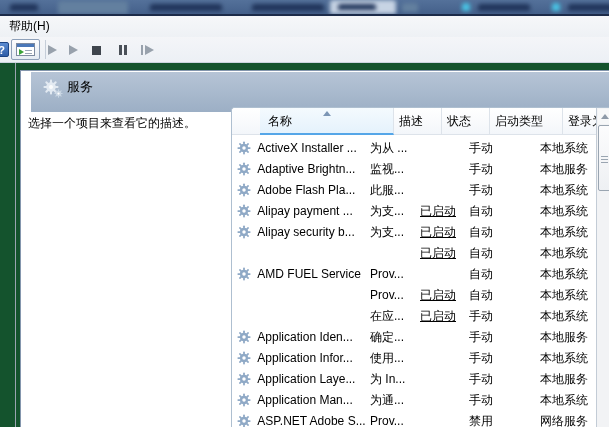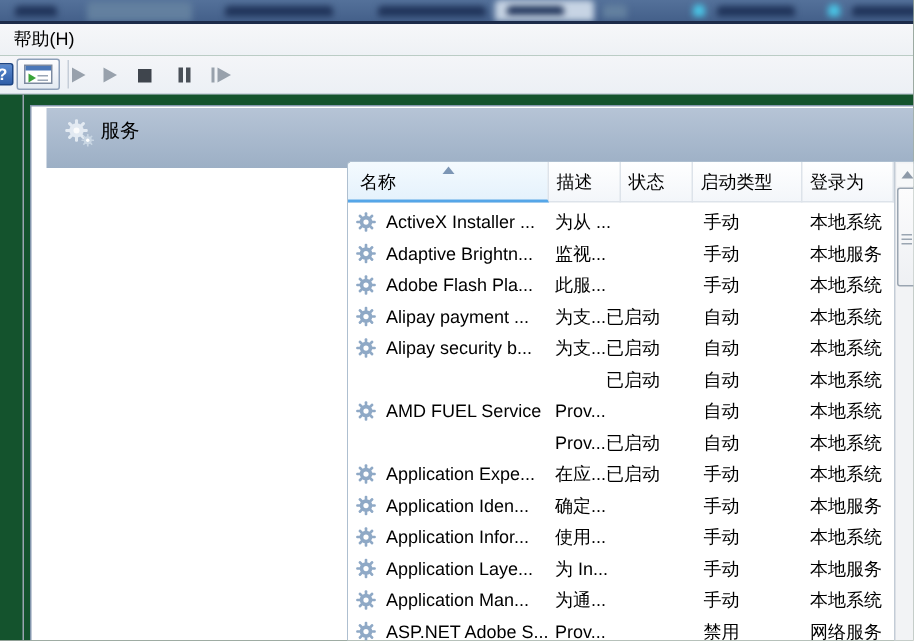--- a/index.html
+++ b/index.html
@@ -52,37 +52,37 @@
   .gear-big { position:absolute; left:12px; top:7px; color:#e6edf4; opacity:.95; }
   .gear-small { position:absolute; left:23px; top:17px; color:#c9d6e3; }
   .desc-text { position:absolute; left:7px; top:44px; width:200px; }
   
   .list { position:absolute; left:210px; top:36px; width:380px; height:321px;
     border:1px solid #aebfd0; border-right:none; border-bottom:none;
     border-radius:4px 0 0 0; background:#fff; overflow:hidden; }
   .lhead { position:absolute; left:0; top:0; width:364px; height:27px;
     background:linear-gradient(#ffffff,#f3f6fa); border-bottom:1px solid #dde3ea; }
   .hcell { position:absolute; top:0; height:27px; line-height:26px; padding-left:5px;
-    border-right:1px solid #dde3ea; }
+    border-right:1px solid #dde3ea;margin-left:28px; }
   .hc-name { left:0; width:134px; padding-left:8px;
     background:linear-gradient(#f4fafe,#e5f2fc); border-bottom:2px solid #55a6e8; height:27px; }
   .hc-desc { left:134px; width:48px; }
   .hc-status { left:182px; width:48px; }
   .hc-startup { left:230px; width:73px; }
   .hc-logon { left:303px; width:61px; }
   .sort-arrow { position:absolute; left:63px; top:3px; width:0; height:0;
     border-left:4px solid transparent; border-right:4px solid transparent;
     border-bottom:5px solid #7c96b5; }
   .rows { position:absolute; left:0; top:30px; width:364px; }
   .row { position:relative; width:364px; height:21px; line-height:21px; white-space:nowrap; }
   .cell { position:absolute; top:0; height:21px; overflow:hidden; }
   .c-name { left:5px; width:128px; }
   .c-name .nm { margin-left:3px; }
   .c-desc { left:138px; width:44px; }
-  .c-status { left:172px; width:42px; }
+  .c-status { left:188px; width:42px;text-decoration:underline; }
   .c-startup { left:237px; width:66px; }
   .c-logon { left:308px; width:56px; }
   .row-gear { position:relative; top:3px; color:#8fa9c6; }
   
   .vscroll { position:absolute; left:364px; top:0; width:16px; height:321px;
     background:#f2f3f5; border-left:1px solid #c3ccd6; }
   .vs-up { position:absolute; left:1px; top:1px; width:14px; height:15px; background:#f7f8f9; }
   .vs-up .a { position:absolute; left:3px; top:5px; width:0; height:0;
     border-left:4px solid transparent; border-right:4px solid transparent;
     border-bottom:5px solid #8e9aa8; }
@@ -162,20 +162,21 @@
     <div class="panel-hdr">
       <svg class="gear-big" width="16" height="16">
           <use href="#gear"></use>
         </svg>
       <svg class="gear-small" width="9" height="9">
           <use href="#gear"></use>
         </svg>
       <span class="title">服务</span>
     </div>
 
+    <div class="desc-text">选择一个项目来查看它的描述。</div>
 
     <div class="list">
       <div class="lhead">
         <div class="hcell hc-name">
           <span>名称</span>
           <div class="sort-arrow"></div>
         </div>
         <div class="hcell hc-desc">描述</div>
         <div class="hcell hc-status">状态</div>
         <div class="hcell hc-logon">登录为</div>
@@ -270,26 +271,20 @@
           </div>
 
           <div class="row">
             <span class="cell c-desc">Prov...</span>
             <span class="cell c-status">已启动</span>
             <span class="cell c-startup">自动</span>
             <span class="cell c-logon">本地系统</span>
           </div>
 
           <div class="row">
-            <span class="cell c-name">
-              <svg class="row-gear" width="14" height="14">
-                <use href="#gear"></use>
-              </svg>
-              <span class="nm">Application Expe...</span>
-            </span>
             <span class="cell c-desc">在应...</span>
             <span class="cell c-status">已启动</span>
             <span class="cell c-startup">手动</span>
             <span class="cell c-logon">本地系统</span>
           </div>
 
           <div class="row">
             <span class="cell c-name">
               <svg class="row-gear" width="14" height="14">
                 <use href="#gear"></use>

